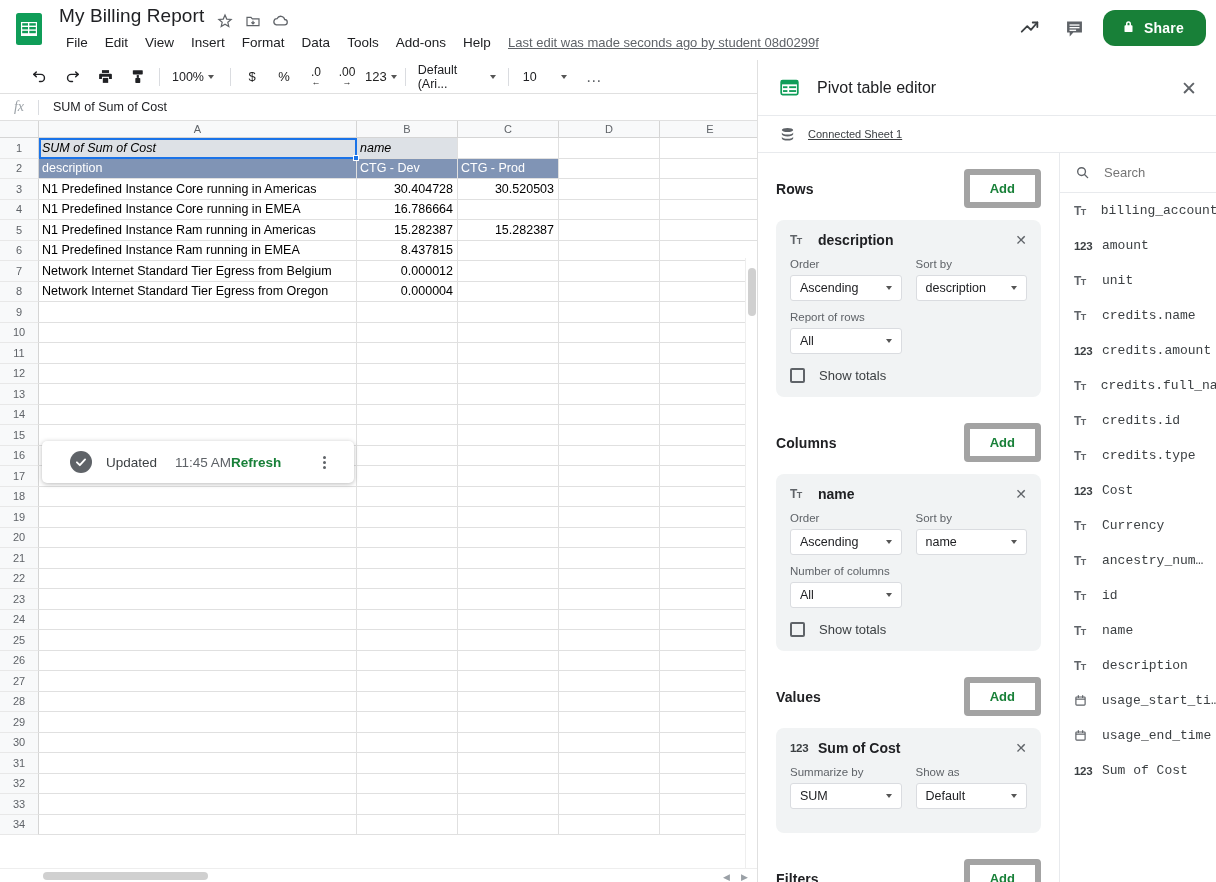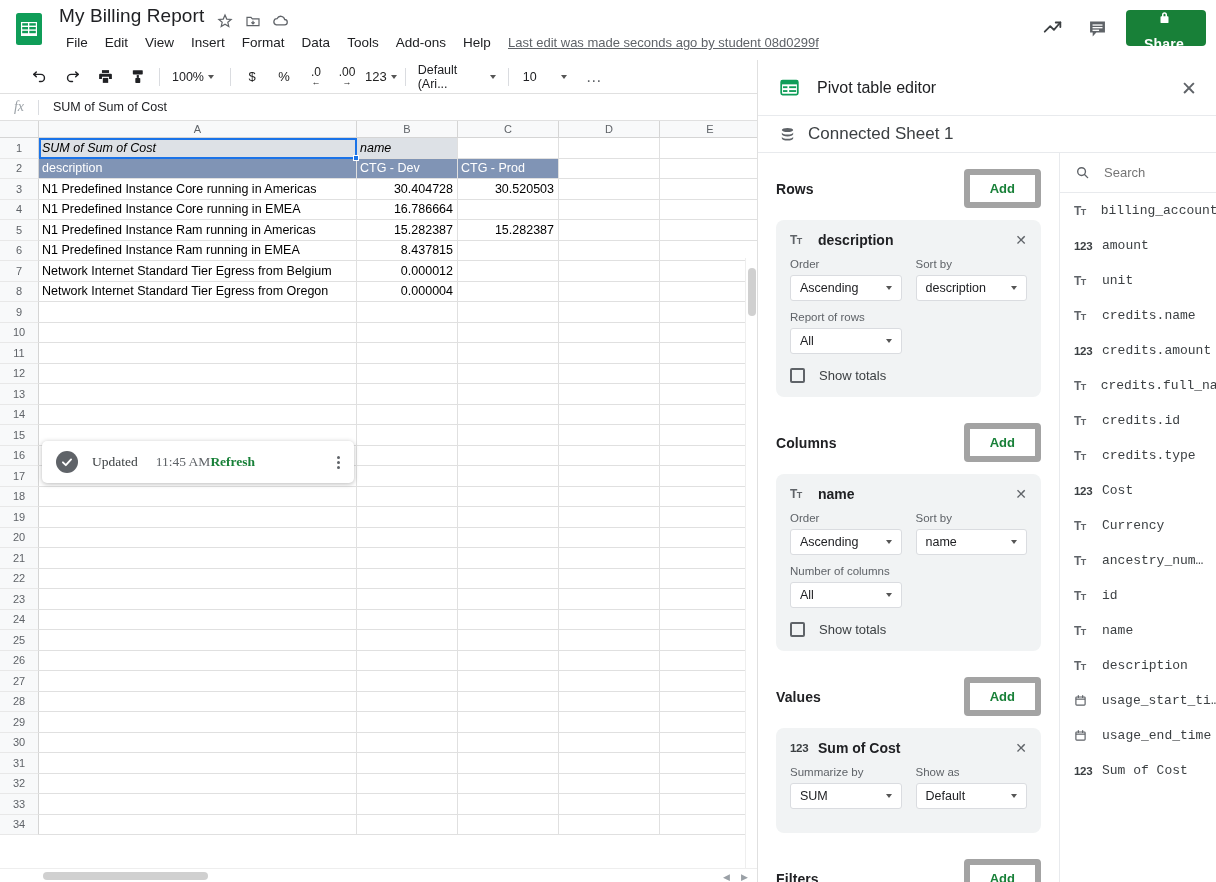--- a/index.html
+++ b/index.html
@@ -32,23 +32,23 @@
     white-space: nowrap; cursor: pointer; border-radius: 3px;
   }
   .menubar .mi:last-child { margin-right:0; }
   .lastedit {
     position: absolute; left: 508px; top: 35px;
     font-size: 13px; color: #5f6368; text-decoration: underline; white-space: nowrap; cursor:pointer;
   }
   .hdr-right { position:absolute; right: 10px; top: 10px; display:flex; align-items:center; gap: 14px; }
   .hdr-icon { width: 30px; height:30px; display:flex; align-items:center; justify-content:center; color:#5f6368; cursor:pointer; border-radius:50%; }
   .share-btn {
-    height: 36px; background:#188038; color:#fff; border-radius: 4px;
+    height: 36px; background:#188038; color:#fff; border-radius: 12px;
     display:flex; align-items:center; gap: 8px; padding: 0 22px 0 18px;
-    font-size: 14px; font-weight: bold; cursor:pointer; letter-spacing:.2px;flex-direction:column;
+    font-size: 14px; font-weight: bold; cursor:pointer; letter-spacing:.2px;
   }
 
   
   .toolbar {
     position: absolute; left: 0; top: 60px; width: 757px; height: 34px;
     background:#fff; display:flex; align-items:center; padding-left: 26px;
     border-bottom: 1px solid #e0e0e0;
   }
   .tb-item { display:flex; align-items:center; justify-content:center; height:26px; min-width:26px; color:#222; cursor:pointer; border-radius:3px; font-size:13px; }
   .tb-sep { width: 1px; height: 18px; background:#dadce0; margin: 0 8px; }
@@ -93,21 +93,21 @@
   .sel-outline {
     position:absolute; left:39px; top:17px; width:318px; height:21px;
     border:2px solid #1a73e8; pointer-events:none; z-index:5;
   }
   .sel-handle { position:absolute; left:353px; top:34px; width:6px; height:6px; background:#1a73e8; border:1px solid #fff; z-index:6;}
 
   
   .toast {
     position:absolute; left:42px; top:320px; width:312px; height:42px;
     background:#fff; border-radius:5px; box-shadow:0 1px 5px rgba(0,0,0,.28);
-    display:flex; align-items:center; padding:0 14px; z-index:20;font-family:Liberation Serif, serif;
+    display:flex; align-items:center; padding:0 28px; z-index:20;
   }
   .toast .chk { width:22px;height:22px;border-radius:50%; background:#5f6368; display:flex;align-items:center;justify-content:center;}
   .toast .tlabel { margin-left:14px; font-size:13.5px; color:#3c4043; }
   .toast .ttime { margin-left:18px; font-size:13.5px; color:#5f6368; }
   .toast .trefresh { font-size:13.5px; color:#188038; font-weight:bold; cursor:pointer; }
   .toast .tmore { margin-left:auto; color:#5f6368; cursor:pointer; display:flex; flex-direction:column; gap:2px; align-items:center;}
   .dot3 { width:3px;height:3px;border-radius:50%;background:#5f6368; }
 
   
   .vscroll { position:absolute; right:0; top:137px; width:12px; height:731px; background:#fff; border-left:1px solid #eee;}
@@ -117,21 +117,21 @@
   .hs-arrow { position:absolute; top:3px; width:9px; height:9px; color:#9aa0a6; font-size:9px; display:flex;align-items:center;justify-content:center; cursor:pointer;}
 
   
   .panel { position:absolute; left:757px; top:60px; width:459px; height:822px; background:#fff; border-left:1px solid #e0e0e0; }
   .panel-head { position:absolute; left:0; top:0; width:459px; height:56px; display:flex; align-items:center; border-bottom:1px solid #e8eaed; }
   .panel-head .pico { margin-left:20px; width:22px; height:22px; display:flex;align-items:center;justify-content:center;}
   .panel-head .ptitle { margin-left:17px; font-size:16px; color:#202124; }
   .panel-head .pclose { position:absolute; right:16px; top:16px; width:24px;height:24px; display:flex;align-items:center;justify-content:center; color:#5f6368; cursor:pointer; font-size:19px;}
   .panel-src { position:absolute; left:0; top:56px; width:459px; height:37px; display:flex; align-items:center; border-bottom:1px solid #e8eaed; }
   .panel-src .sico { margin-left:20px; width:18px;height:18px; display:flex;align-items:center;justify-content:center; color:#5f6368;}
-  .panel-src .slabel { margin-left:12px; font-size:17px; color:#3c4043; }
+  .panel-src .slabel { margin-left:12px; font-size:11px; color:#3c4043;text-decoration:underline; }
 
   .conf { position:absolute; left:0; top:93px; width:301px; height:729px; overflow:hidden; }
   .conf-inner { padding: 16px 18px 0 18px; }
   .sect-head { display:flex; align-items:center; justify-content:space-between; margin-bottom:12px; }
   .sect-title { font-size:14px; color:#202124; font-weight:bold; letter-spacing:.1px; }
   .add-btn {
     border:6px solid #a3a3a3; border-radius:4px; color:#188038; font-size:13px; font-weight:bold;
     padding:7px 20px; cursor:pointer; background:#fff; line-height:1;
   }
   .fcard { background:#f1f3f4; border-radius:8px; padding:12px 14px 14px 14px; margin-bottom:26px; position:relative; }

